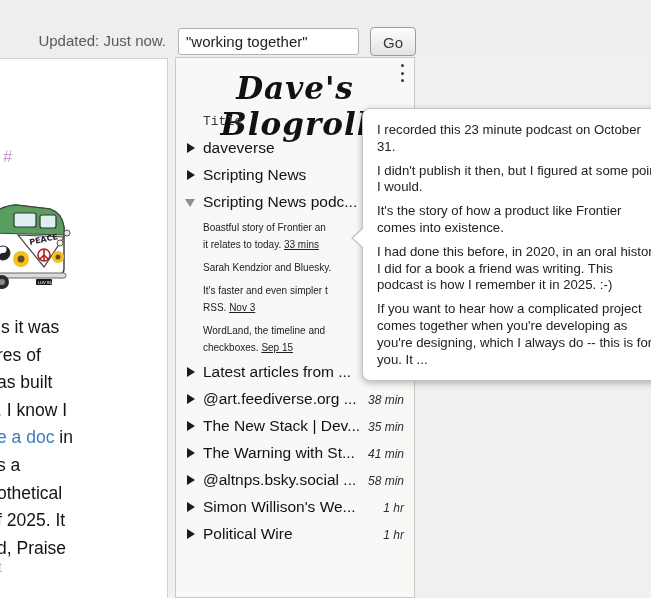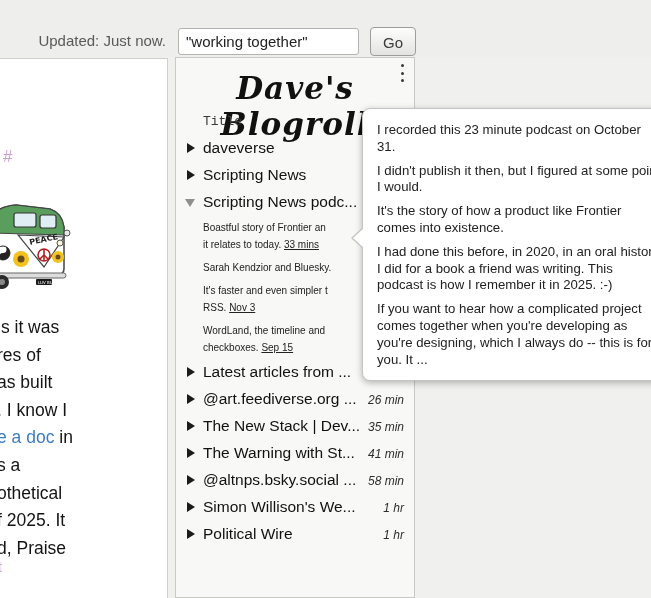--- a/index.html
+++ b/index.html
@@ -171,21 +171,21 @@
         <div class="post-line">checkboxes. <span class="post-link">Sep 15</span></div>
       </div>
       <div class="feed-row tight">
         <span class="tri tri-right"></span>
         <span class="feed-title">Latest articles from ...</span>
         <span class="feed-time">12 min</span>
       </div>
       <div class="feed-row tight">
         <span class="tri tri-right"></span>
         <span class="feed-title">@art.feediverse.org ...</span>
-        <span class="feed-time">26 min</span>
+        <span class="feed-time">38 min</span>
       </div>
       <div class="feed-row tight">
         <span class="tri tri-right"></span>
         <span class="feed-title">The New Stack | Dev...</span>
         <span class="feed-time">35 min</span>
       </div>
       <div class="feed-row tight">
         <span class="tri tri-right"></span>
         <span class="feed-title">The Warning with St...</span>
         <span class="feed-time">41 min</span>

